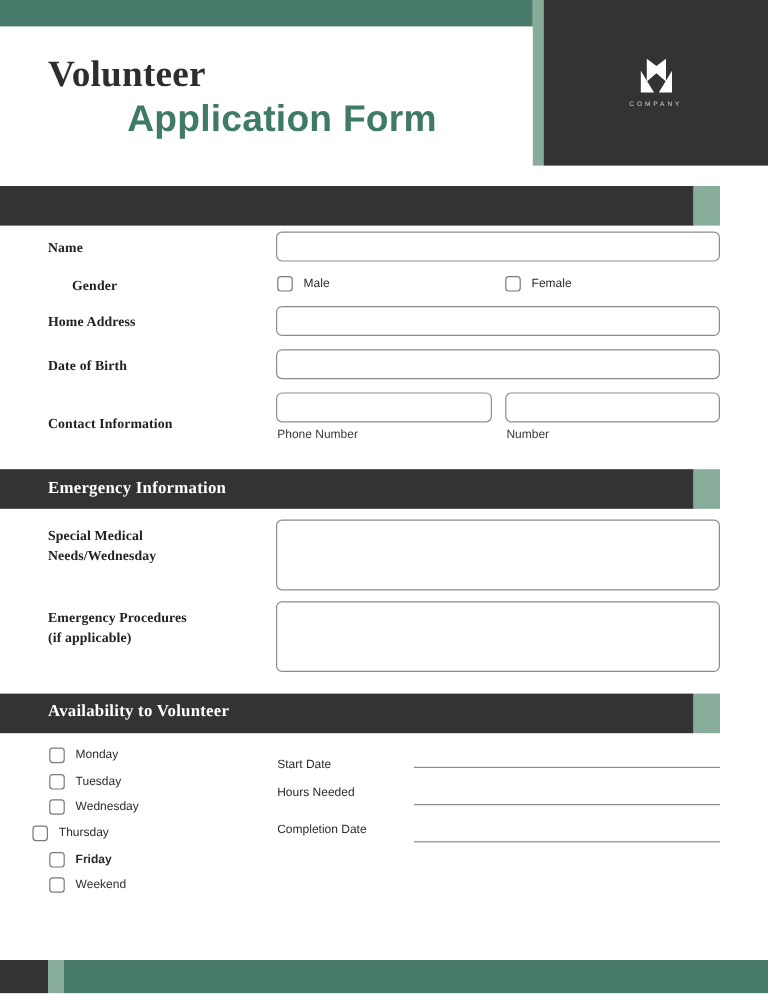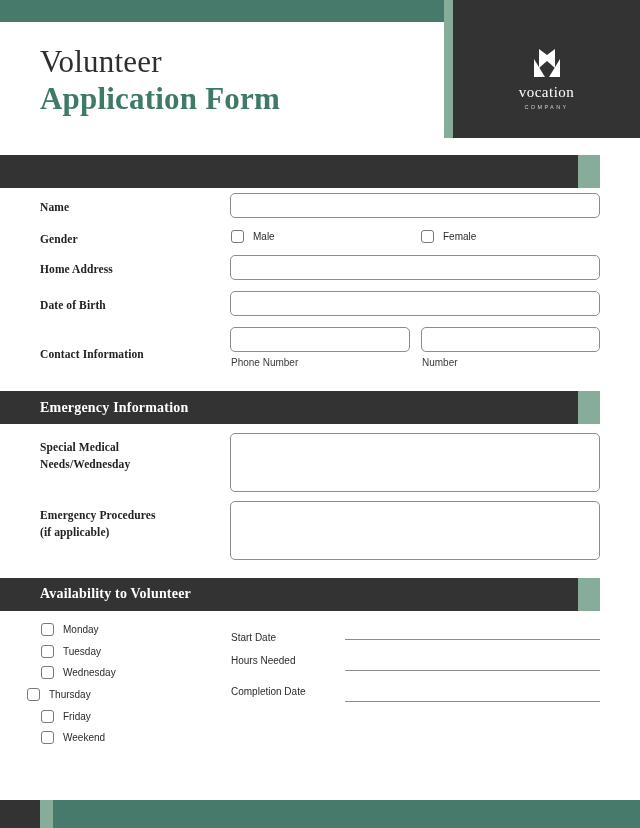--- a/index.html
+++ b/index.html
@@ -67,34 +67,35 @@
   }
 
   .title-block {
     position: absolute;
     left: 40px; top: 44px;
     width: 390px;
   }
   .title-line-1 {
     display: block;
     font-family: "Liberation Serif", serif;
-    font-weight: normal;
+    font-weight: bold;
     font-size: 31px;
     color: #2e2e2e;
     line-height: 1.18;
     letter-spacing: 0.2px;
   }
   .title-line-2 {
     display: block;
-    font-family: Liberation Serif, serif;
+    font-family: Liberation Sans, sans-serif;
     font-weight: bold;
     font-size: 31px;
     color: #3f7a67;
     line-height: 1.18;
     letter-spacing: 0.2px;
+    text-align: center;
   }
 
   
   .section-bar {
     position: absolute;
     left: 0;
     width: 578px; height: 33px;
     background: #333333;
   }
   .section-bar-accent {
@@ -204,37 +205,36 @@
   <div class="top-green-bar"></div>
   <div class="top-accent-strip"></div>
 
   <div class="brand-panel">
     <div class="brand-inner">
       <svg class="brand-mark" viewBox="0 0 46 34">
         <path d="M10 31 L10 13 L21 31 Z" fill="#ffffff"></path>
         <path d="M36 31 L36 13 L25 31 Z" fill="#ffffff"></path>
         <path d="M15 3 L23 9 L31 3 L31 22 L23 15 L15 22 Z" fill="#ffffff"></path>
       </svg>
-      <span class="brand-name">vocation</span>
       <span class="brand-sub">COMPANY</span>
     </div>
   </div>
 
   <div class="title-block">
     <span class="title-line-1">Volunteer</span>
     <span class="title-line-2">Application Form</span>
   </div>
 
   <div class="section-bar" style="top:155px;"></div>
   <div class="section-bar-accent" style="top:155px;"></div>
 
   <div class="field-label" style="top:199px;">Name</div>
   <div class="input-box" style="left:230px; top:193px; width:370px; height:25px;"></div>
 
-  <div class="field-label" style="top:231px;">Gender</div>
+  <div class="field-label" style="top:231px;margin-left:20px;">Gender</div>
   <div class="cb-row" style="left:231px; top:230px;">
     <span class="cb"></span>
     <span class="cb-text">Male</span>
   </div>
   <div class="cb-row" style="left:421px; top:230px;">
     <span class="cb"></span>
     <span class="cb-text">Female</span>
   </div>
 
   <div class="field-label" style="top:261px;">Home Address</div>
@@ -278,21 +278,21 @@
     <span class="cb-text">Tuesday</span>
   </div>
   <div class="cb-row" style="left:41px; top:666px;">
     <span class="cb"></span>
     <span class="cb-text">Wednesday</span>
   </div>
   <div class="cb-row" style="left:27px; top:688px;">
     <span class="cb"></span>
     <span class="cb-text">Thursday</span>
   </div>
-  <div class="cb-row" style="left:41px; top:710px;">
+  <div class="cb-row" style="left:41px; top:710px;font-weight:bold;">
     <span class="cb"></span>
     <span class="cb-text">Friday</span>
   </div>
   <div class="cb-row" style="left:41px; top:731px;">
     <span class="cb"></span>
     <span class="cb-text">Weekend</span>
   </div>
 
   <div class="ul-label" style="left:231px; top:624px;margin-top:8px;">Start Date</div>
   <div class="ul-rule" style="left:345px; top:639px; width:255px;"></div>

